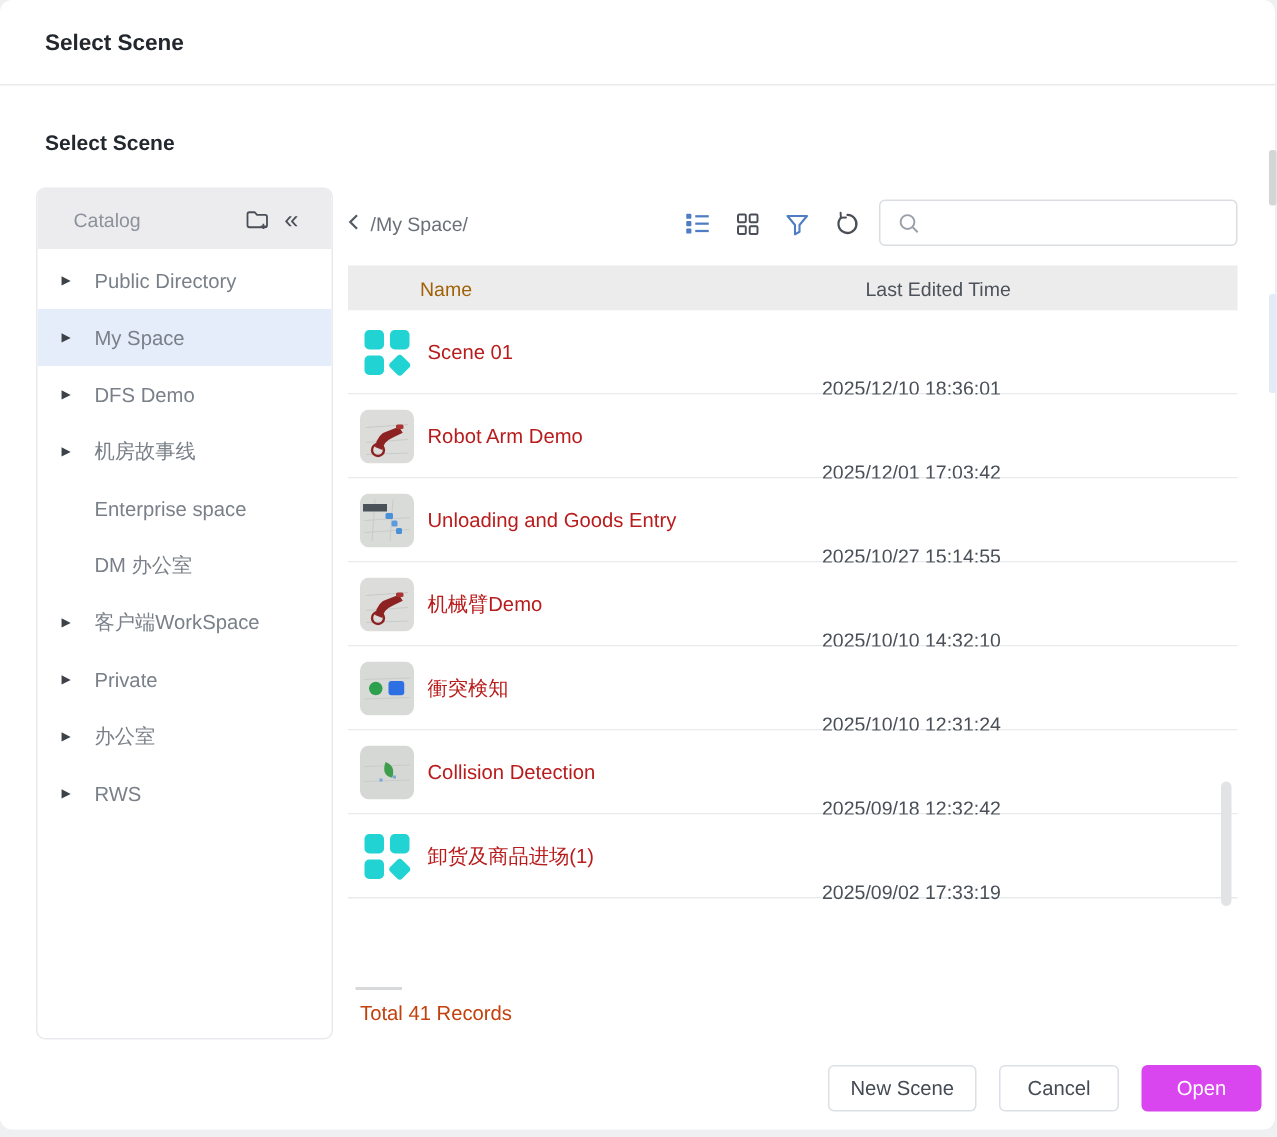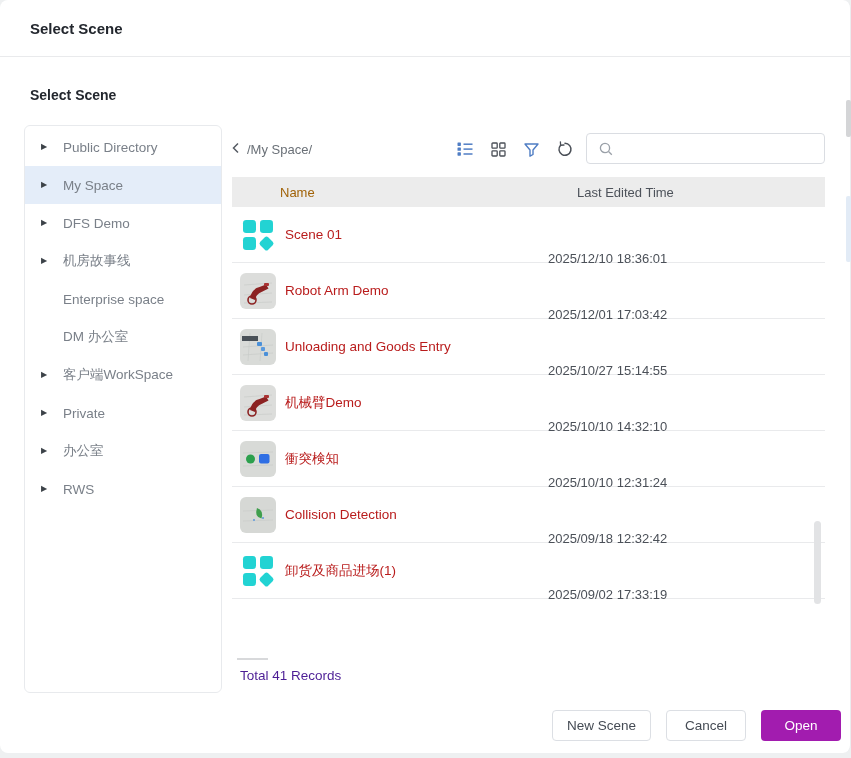--- a/index.html
+++ b/index.html
@@ -56,48 +56,62 @@
   .thumb[data-thumb="robot-arm"]  .t-robot-arm  { display:block; }
   .thumb[data-thumb="conveyor"]   .t-conveyor   { display:block; }
   .thumb[data-thumb="sphere-box"] .t-sphere-box { display:block; }
   .thumb[data-thumb="leaf"]       .t-leaf       { display:block; }
   .row-name { margin-left:9px; font-size:13.5px; color:#b91c1c; }
   .row-time { position:absolute; left:316px; font-size:13px; color:#4b5058;margin-top:48px; }
 
   .table-scroll-thumb { position:absolute; left:814px; top:521px; width:7px; height:83px;
                         background:#e2e3e5; border-radius:4px; }
   .total-tick { position:absolute; left:237px; top:658px; width:31px; height:2px; background:#d8d9db; }
-  .total-label { position:absolute; left:240px; top:668px; font-size:13.5px; color:#4c1d95; }
+  .total-label { position:absolute; left:240px; top:668px; font-size:13.5px; color:#c2410c; }
 
   
   .footer-btns { position:absolute; left:552px; top:710px; display:flex; gap:15px; }
   .btn { height:31px; min-width:80px; padding:0 14px; border-radius:4px; font-size:13.5px;
          display:flex; align-items:center; justify-content:center; cursor:pointer;
          font-family:"Liberation Sans", sans-serif; }
   .btn-plain { background:#fff; border:1px solid #dcdfe4; color:#454b54; }
-  .btn-primary-disabled { background:#a21caf; border:none; color:#fff; }
+  .btn-primary-disabled { background:#d946ef; border:none; color:#fff; }
 
   
   .win-scroll-thumb { position:absolute; left:846px; top:100px; width:5px; height:37px;
                       background:#d4d5d7; border-radius:2px; }
   .win-scroll-blue  { position:absolute; left:846px; top:196px; width:5px; height:66px;
                       background:#e2ebf6; border-radius:2px; }
 </style>
 </head>
 <body>
 
 <div class="dialog">
 
   <div class="dlg-header">
     <div class="dlg-title">Select Scene</div>
   </div>
 
   <div class="section-title">Select Scene</div>
 
   <div class="sidebar">
+    <div class="catalog-header">
+      <span class="catalog-label">Catalog</span>
+      <span class="catalog-icons">
+        <span class="icon-btn">
+          <svg width="17" height="17" viewBox="0 0 17 17" fill="none" stroke="#4a4f57" stroke-width="1.2">
+            <path d="M2 4.8 q0-1.3 1.3-1.3 h3.4 l1.7 1.8 h5.3 q1.3 0 1.3 1.3 v5.6 q0 1.3-1.3 1.3 h-10.4 q-1.3 0-1.3-1.3 z"></path>
+            <path d="M12.6 11.2 v3.4 M10.9 12.9 h3.4" stroke-width="1.1"></path>
+          </svg>
+        </span>
+        <span class="icon-btn">
+          <span class="collapse-glyph">«</span>
+        </span>
+      </span>
+    </div>
     <div class="tree">
 
         <div class="tree-item" data-state="normal">
           <span class="tree-arrow" data-arrow="true">▶</span>
           <span class="tree-label">Public Directory</span>
         </div>
 
         <div class="tree-item" data-state="selected">
           <span class="tree-arrow" data-arrow="true">▶</span>
           <span class="tree-label">My Space</span>

